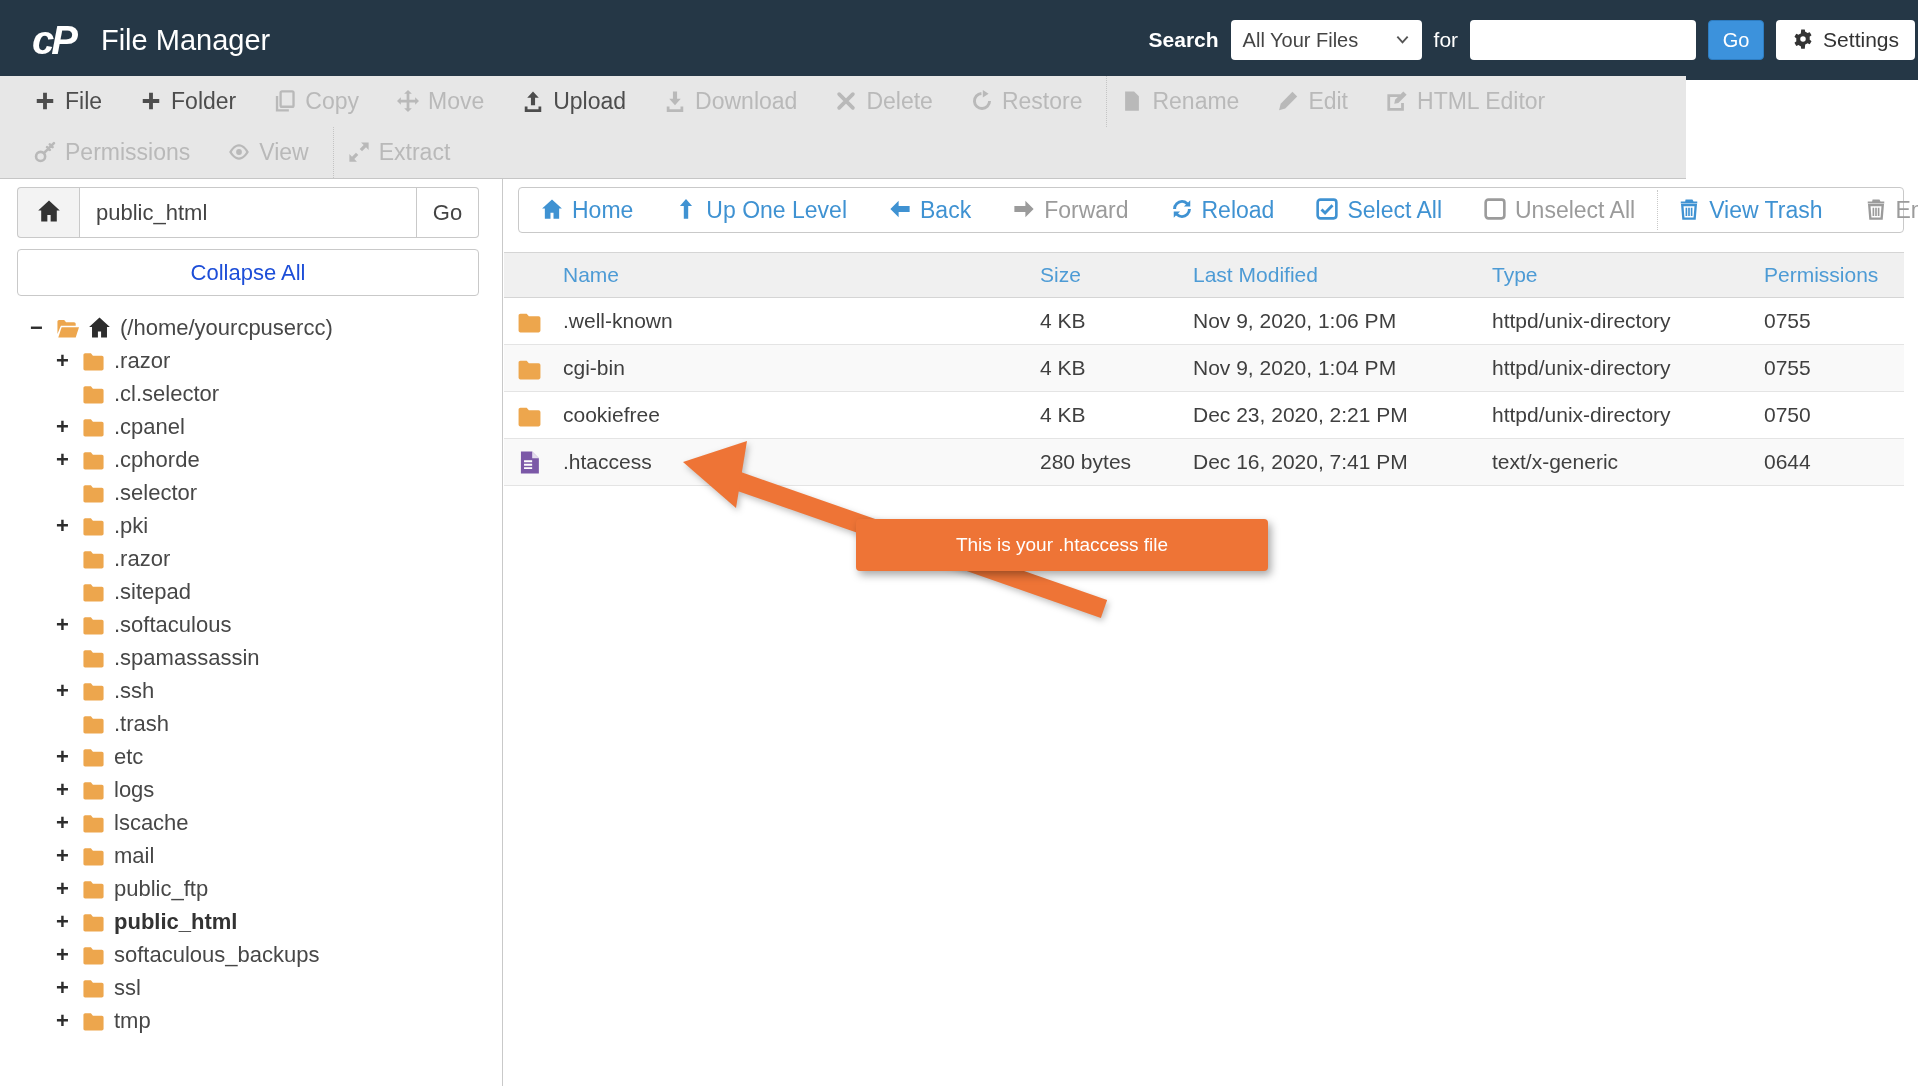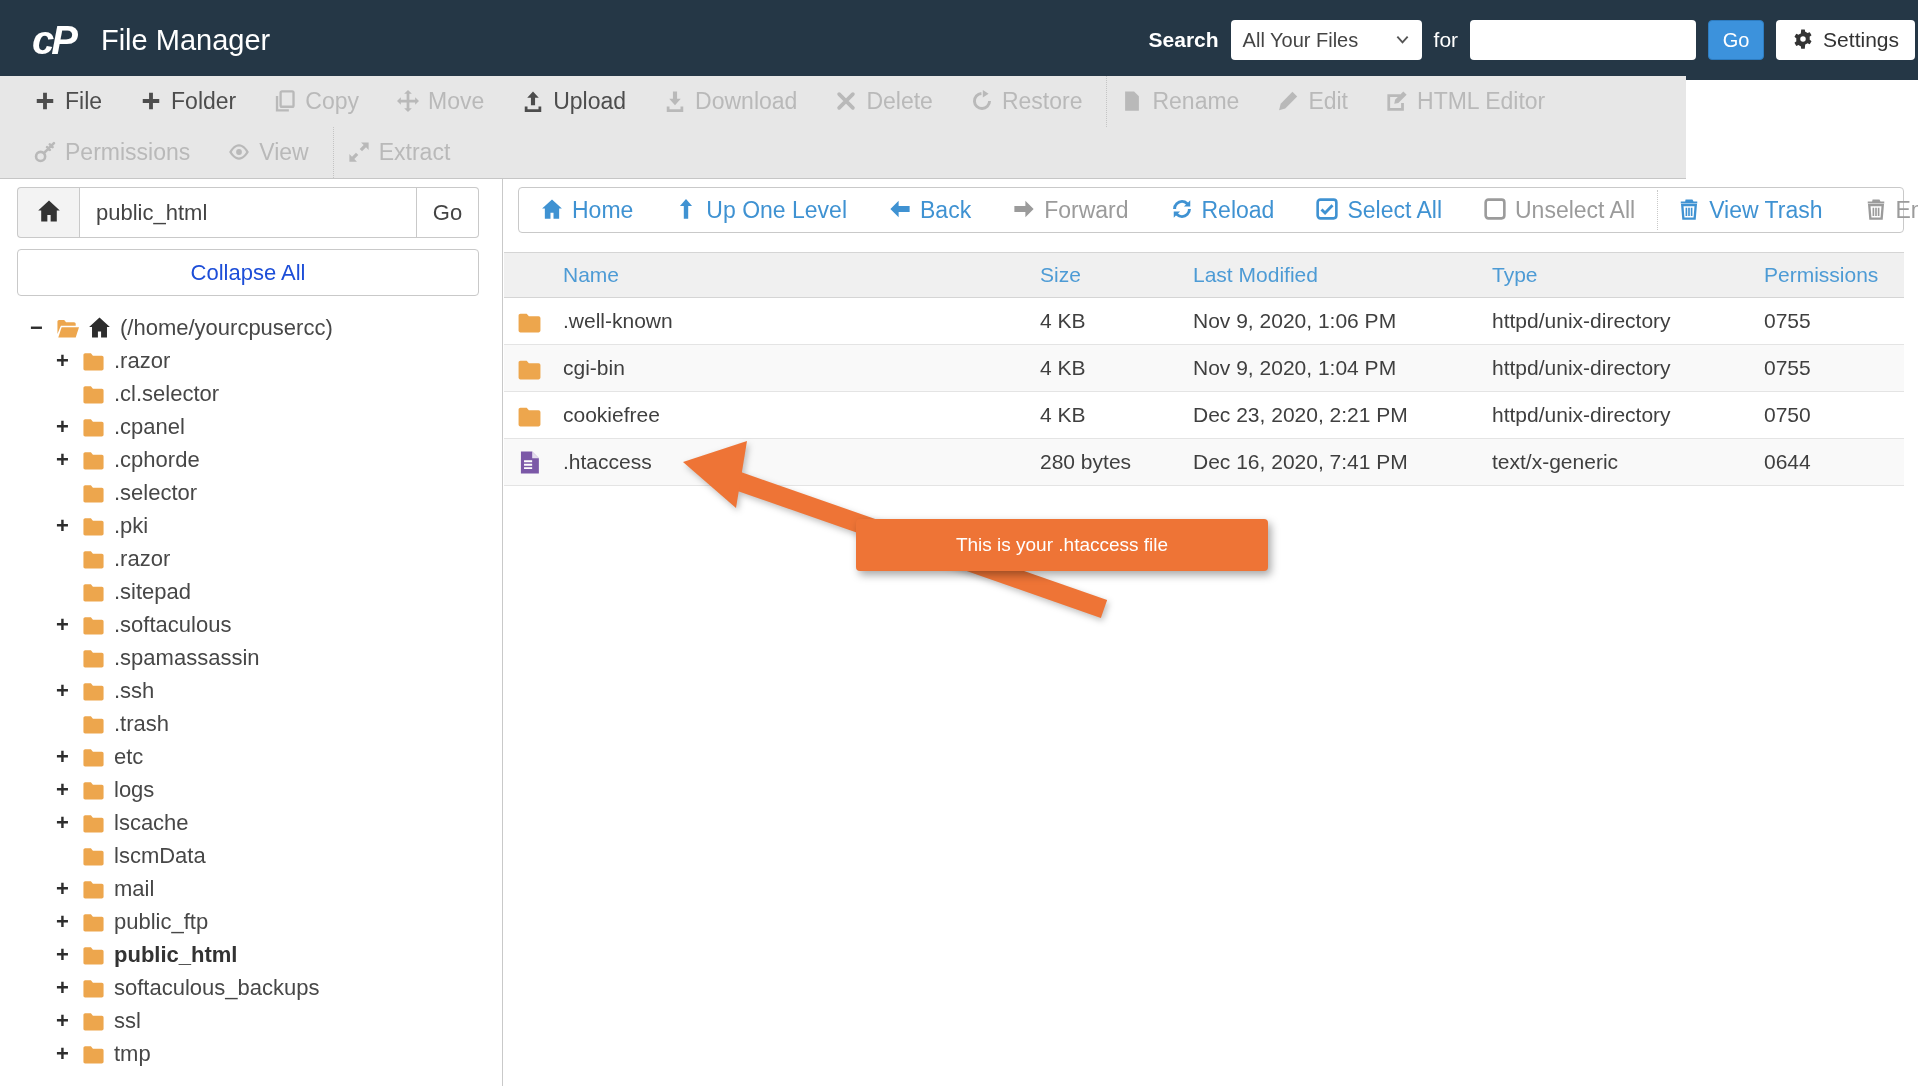--- a/index.html
+++ b/index.html
@@ -511,29 +511,20 @@
       <div class="tree-row tree-item">
         <span class="toggle">+</span>
         <span class="ticon">
           <svg class="ic">
             <use href="#i-folder"></use>
           </svg>
         </span>
         <span class="tlabel">lscache</span>
       </div>
 
-      <div class="tree-row tree-item">
-        <span class="toggle"></span>
-        <span class="ticon">
-          <svg class="ic">
-            <use href="#i-folder"></use>
-          </svg>
-        </span>
-        <span class="tlabel">lscmData</span>
-      </div>
 
       <div class="tree-row tree-item">
         <span class="toggle">+</span>
         <span class="ticon">
           <svg class="ic">
             <use href="#i-folder"></use>
           </svg>
         </span>
         <span class="tlabel">mail</span>
       </div>

